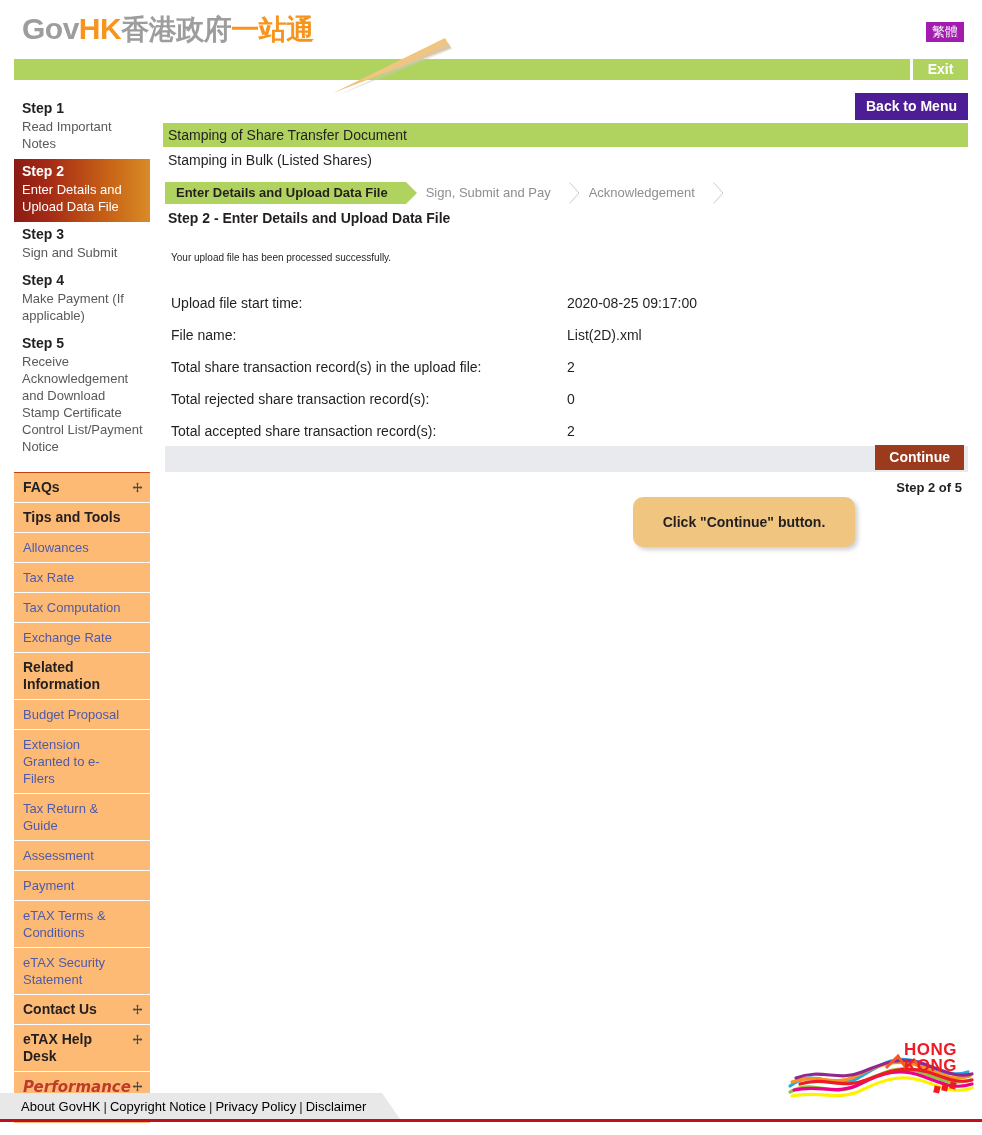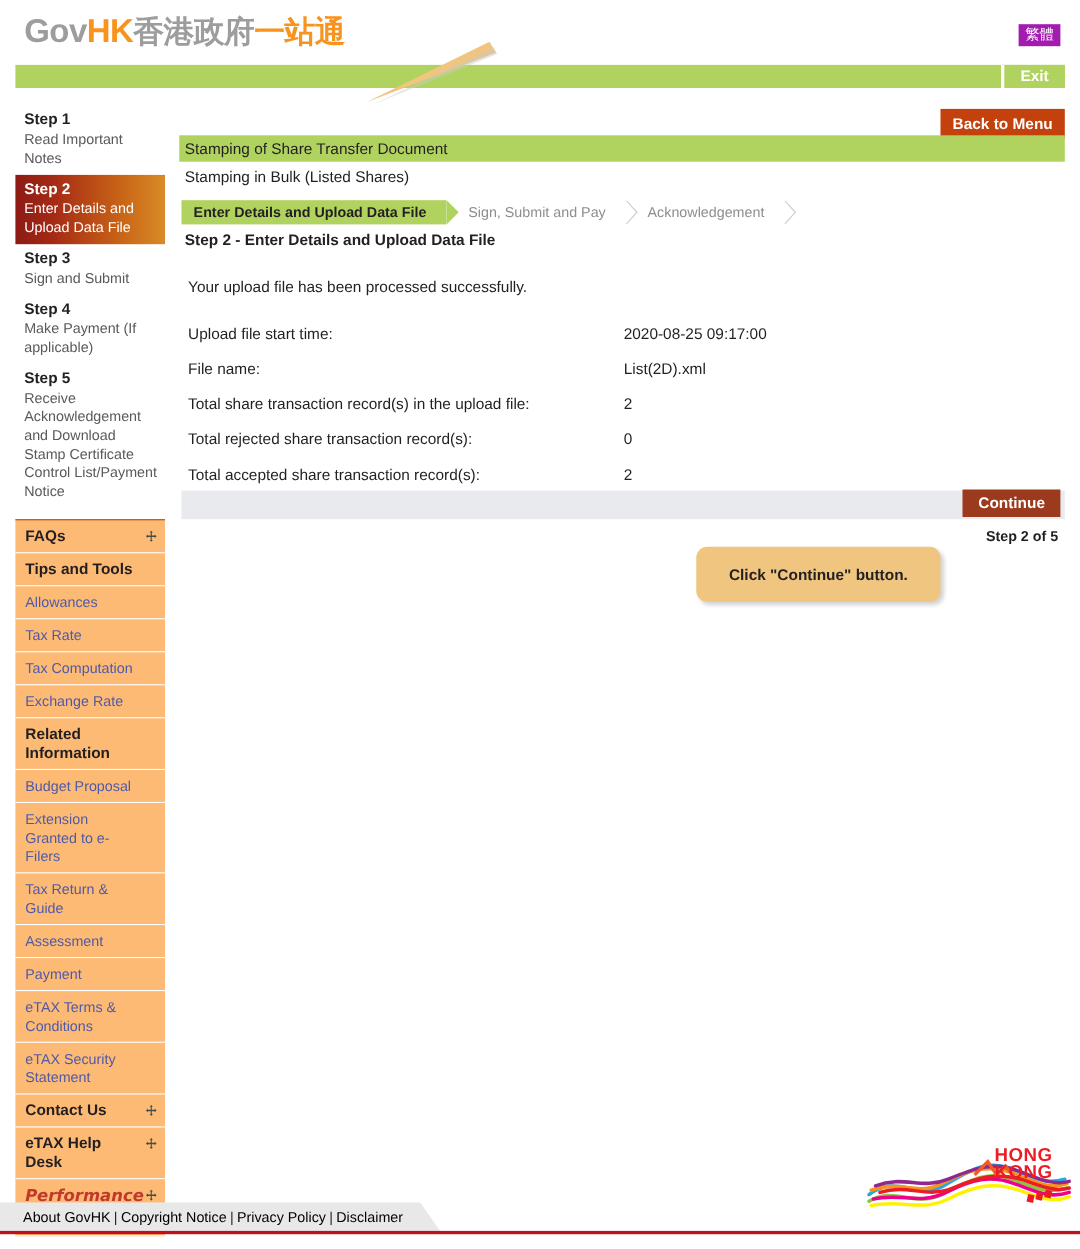--- a/index.html
+++ b/index.html
@@ -142,22 +142,22 @@
   }
 
   
   #main {
     position: absolute;
     left: 163px; top: 90px;
     width: 805px;
   }
   #back-to-menu {
     position: absolute;
-    right: 0; top: 9px;
-    background: #c2410c;
+    right: 0; top: 3px;
+    background: #4c1d95;
     color: #ffffff;
     font-size: 14px;
     font-weight: bold;
     padding: 5px 11px 6px 11px;
     cursor: pointer;
   }
   #page-banner {
     position: absolute;
     left: 0; top: 33px;
     width: 805px;
@@ -214,21 +214,21 @@
   #step-heading {
     position: absolute;
     left: 5px; top: 120px;
     font-size: 14px;
     font-weight: bold;
     color: #231f20;
   }
   #success-msg {
     position: absolute;
     left: 8px; top: 162px;
-    font-size: 14px;
+    font-size: 10px;
     color: #231f20;
   }
 
   #detail-table {
     position: absolute;
     left: 8px; top: 205px;
     width: 640px;
     border-collapse: collapse;
   }
   #detail-table td {

